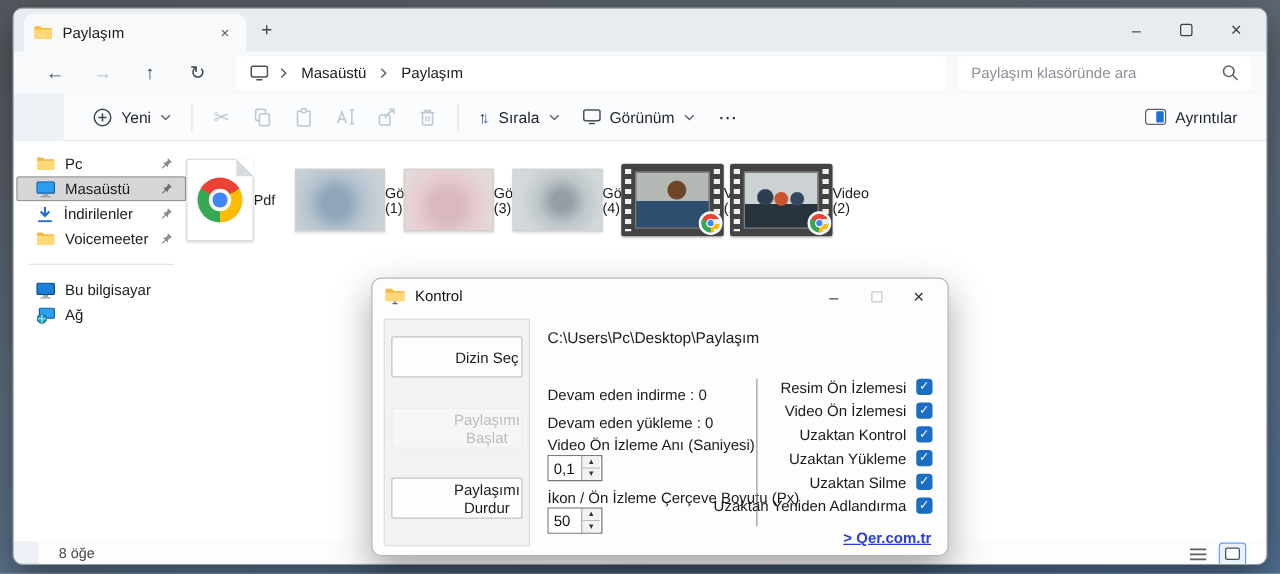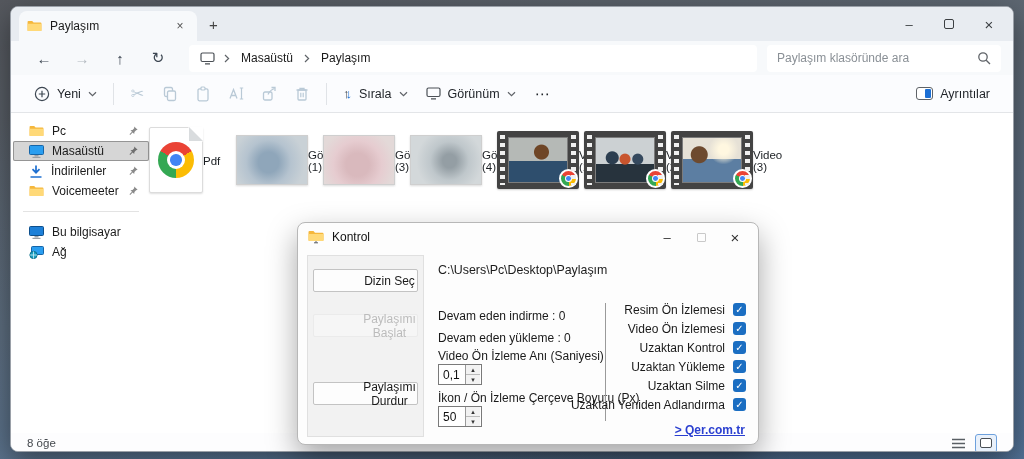--- a/index.html
+++ b/index.html
@@ -33,21 +33,21 @@
   .navbar{height:34px;background:#f7f9fb;display:flex;align-items:center;padding:0 12px 0 18px;}
   .navbtn{width:30px;height:28px;display:flex;align-items:center;justify-content:center;font-size:15px;color:#3d4752;border-radius:4px;margin-right:8px;}
   .navbtn.disabled{color:#b3b9c0;}
   .breadcrumb{flex:1;height:27px;background:#fff;border-radius:4px;margin-left:8px;display:flex;align-items:center;gap:9px;padding:0 11px;font-size:12px;color:#1a1a1a;}
   .crumb{padding:1px 2px;}
   .searchbox{width:234px;height:27px;background:#fff;border-radius:4px;margin-left:10px;display:flex;align-items:center;padding:0 10px;}
   .searchbox input{flex:1;border:0;outline:0;font-size:12px;font-family:"Liberation Sans",sans-serif;color:#333;background:transparent;}
   .searchbox input::placeholder{color:#8a9096;}
 
   
-  .toolbar{height:38px;background:#fbfcfe;border-bottom:1px solid #e3e5e8;display:flex;align-items:center;padding:0 14px;}
+  .toolbar{height:38px;background:#fbfcfe;border-bottom:1px solid #e3e5e8;display:flex;align-items:center;padding:0 14px;margin-left:40px;}
   .tbtn{display:flex;align-items:center;gap:7px;padding:0 9px;height:30px;border-radius:4px;font-size:12.5px;color:#1f2328;}
   .tsep{width:1px;height:22px;background:#e0e3e7;margin:0 7px;}
   .ticon{width:33px;height:30px;display:flex;align-items:center;justify-content:center;}
   .cutglyph{font-size:16px;color:#b9c9d6;}
   .sort-up{color:#3b4046;font-weight:bold;font-size:13px;}
   .sort-down{color:#1c6fd4;font-weight:bold;font-size:13px;margin-left:-4px;}
   .more{font-size:15px;color:#1f2328;letter-spacing:1px;padding:0 10px;}
   .details-btn{margin-left:auto;}
   .details-ico{width:17px;height:13px;border:1px solid #5f6368;border-radius:3px;position:relative;background:#fff;}
   .details-ico::after{content:"";position:absolute;right:1px;top:1px;bottom:1px;width:6px;background:#1c6fd4;border-radius:1px;}
@@ -86,38 +86,38 @@
   .film{width:82px;height:58px;background:#434343;border-radius:2px;position:relative;display:flex;align-items:center;justify-content:center;box-shadow:0 1px 2px rgba(0,0,0,.2);}
   .film::before,.film::after{content:"";position:absolute;top:4px;bottom:4px;width:5px;
     background-image:repeating-linear-gradient(to bottom,#f0f0f0 0 4px,transparent 4px 8px);}
   .film::before{left:3px}.film::after{right:3px}
   .frame{width:60px;height:46px;border:1px solid #7c7c7c;}
   .v1{background:radial-gradient(circle at 56% 32%,#6e4526 0 7px,transparent 8px),linear-gradient(#b5b9b6 0 52%,#2e4e6d 52%);}
   .v2{background:radial-gradient(circle at 28% 45%,#2c3e50 0 6px,transparent 7px),radial-gradient(circle at 50% 48%,#c8552e 0 5px,transparent 6px),radial-gradient(circle at 72% 48%,#35495e 0 5px,transparent 6px),linear-gradient(#ccd1d3 0 58%,#27333d 58%);}
   .v3{background:radial-gradient(circle at 28% 38%,#6d4a2f 0 8px,transparent 9px),radial-gradient(circle at 70% 26%,#fff7e0 0 5px,rgba(255,247,224,0) 15px),linear-gradient(#e6e1d6 0 48%,#5c7ea2 48%);}
 
   
-  .statusbar{height:20px;display:flex;align-items:center;padding:0 16px;font-size:11.5px;color:#45494e;background:#fdfdfe;}
+  .statusbar{height:20px;display:flex;align-items:center;padding:0 16px;font-size:11.5px;color:#45494e;background:#fdfdfe;margin-left:20px;}
   .view-toggles{margin-left:auto;display:flex;align-items:center;gap:9px;}
   .thumb-toggle{width:22px;height:19px;border:1px solid #6ea1dd;background:#e9f1fb;border-radius:3px;display:flex;align-items:center;justify-content:center;}
   .thumb-toggle-inner{width:12px;height:10px;border:1px solid #4a4f55;border-radius:2px;background:#fff;}
 
   
   .dialog{position:absolute;left:297px;top:222px;width:462px;height:223px;background:#fdfdfd;border:1px solid #b7b7b7;
     border-radius:8px;box-shadow:0 12px 30px rgba(0,0,0,.35);font-size:12px;color:#1a1a1a;}
   .dlg-titlebar{height:28px;display:flex;align-items:center;gap:8px;padding:0 10px;}
   .dlg-title{flex:1;font-size:12px;color:#111;}
   .dlg-ctl{width:26px;display:flex;align-items:center;justify-content:center;color:#333;font-size:13px;height:100%;}
   .dlg-max-box{width:9px;height:9px;border:1px solid #c9c9c9;border-radius:1px;}
   .dlg-close{font-size:15px;}
   .dlg-group{position:absolute;left:9px;top:32px;width:117px;height:182px;background:#f2f2f2;border:1px solid #e0e0e0;}
-  .dlg-btn{position:absolute;left:5px;width:105px;height:23px;background:#fdfdfd;border:1px solid #c3c3c3;border-radius:2px;
+  .dlg-btn{position:absolute;left:5px;width:105px;height:33px;background:#fdfdfd;border:1px solid #c3c3c3;border-radius:2px;
     font-size:12px;color:#1a1a1a;display:flex;align-items:center;justify-content:center;font-family:"Liberation Sans",sans-serif;padding-left:48px;}
   .dlg-btn.disabled{background:#f6f6f6;border-color:#ebebeb;color:#bcbcbc;}
-  .b1{top:13px}.b2{top:58px}.b3{top:126px}
+  .b1{top:13px}.b2{top:70px}.b3{top:126px}
   .mid{position:absolute;left:140px;}
   .dlg-path{top:40px;font-size:12.4px;color:#1c1c1c;}
   .dlg-url{top:62px;font-size:12.4px;font-weight:600;color:#3c44cc;text-decoration:underline;}
   .st1{top:86px}.st2{top:108px}
   .lbl1{top:126px}.lbl2{top:168px}
   .spin{position:absolute;left:140px;width:44px;height:21px;background:#fff;border:1px solid #7a7a7a;display:flex;}
   .sp1{top:141px}.sp2{top:183px}
   .spin input{width:26px;border:0;outline:0;font-size:12px;padding-left:4px;font-family:"Liberation Sans",sans-serif;color:#111;}
   .spin-arrows{width:15px;border-left:1px solid #999;display:flex;flex-direction:column;}
   .spin-up,.spin-down{flex:1;display:flex;align-items:center;justify-content:center;font-size:7px;color:#333;background:#f2f2f2;line-height:1;}
@@ -393,29 +393,20 @@
         </div>
         <div class="fitem">
           <div class="fico">
               <div class="film">
                 <div class="frame v2"></div>
                 <div class="chrome cbadge"></div>
               </div>
             </div>
           <div class="flabel">Video (2)</div>
         </div>
-        <div class="fitem">
-          <div class="fico">
-              <div class="film">
-                <div class="frame v3"></div>
-                <div class="chrome cbadge"></div>
-              </div>
-            </div>
-          <div class="flabel">Video (3)</div>
-        </div>
       </div>
     </section>
   </div>
 
   <div class="statusbar">
     <span>8 öğe</span>
     <div class="view-toggles">
       <span>
           <svg width="15" height="11">
             <path d="M1 1.5h13M1 5.5h13M1 9.5h13" stroke="#5a5f64" stroke-width="1.5"></path>

